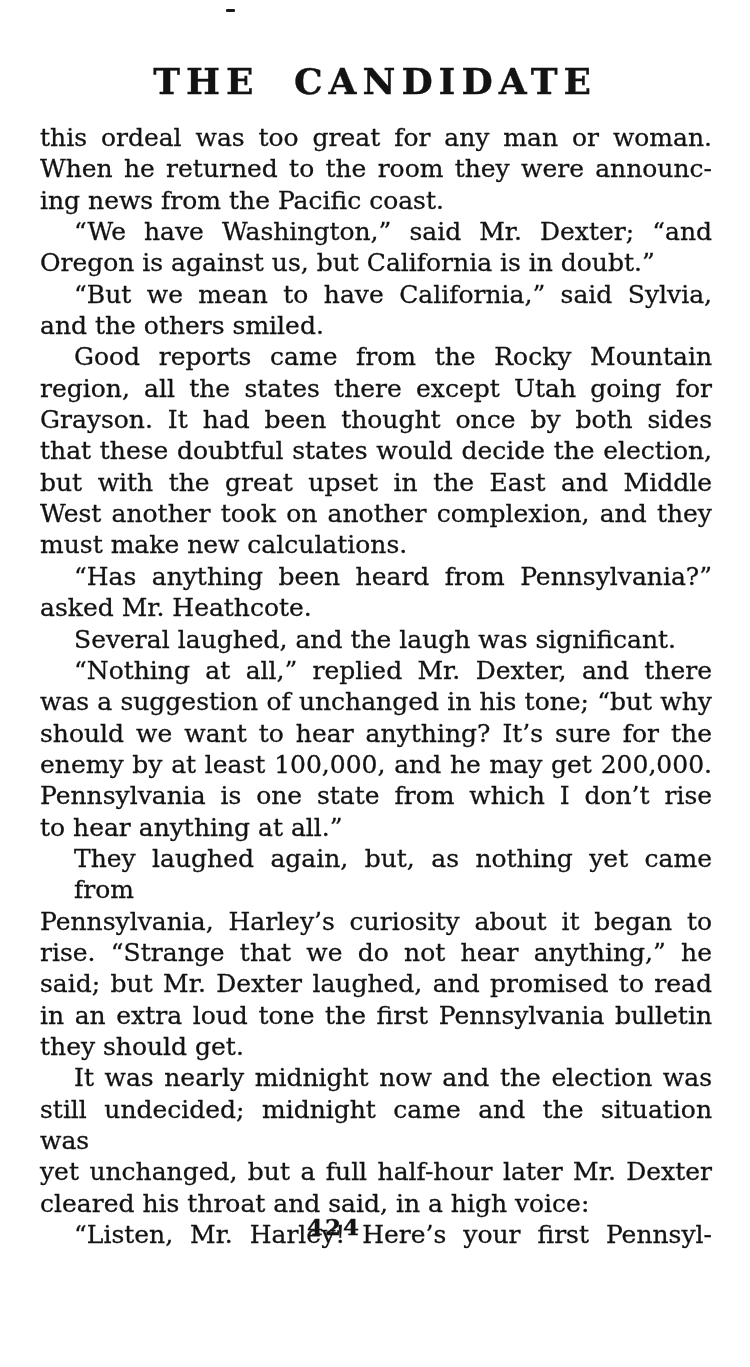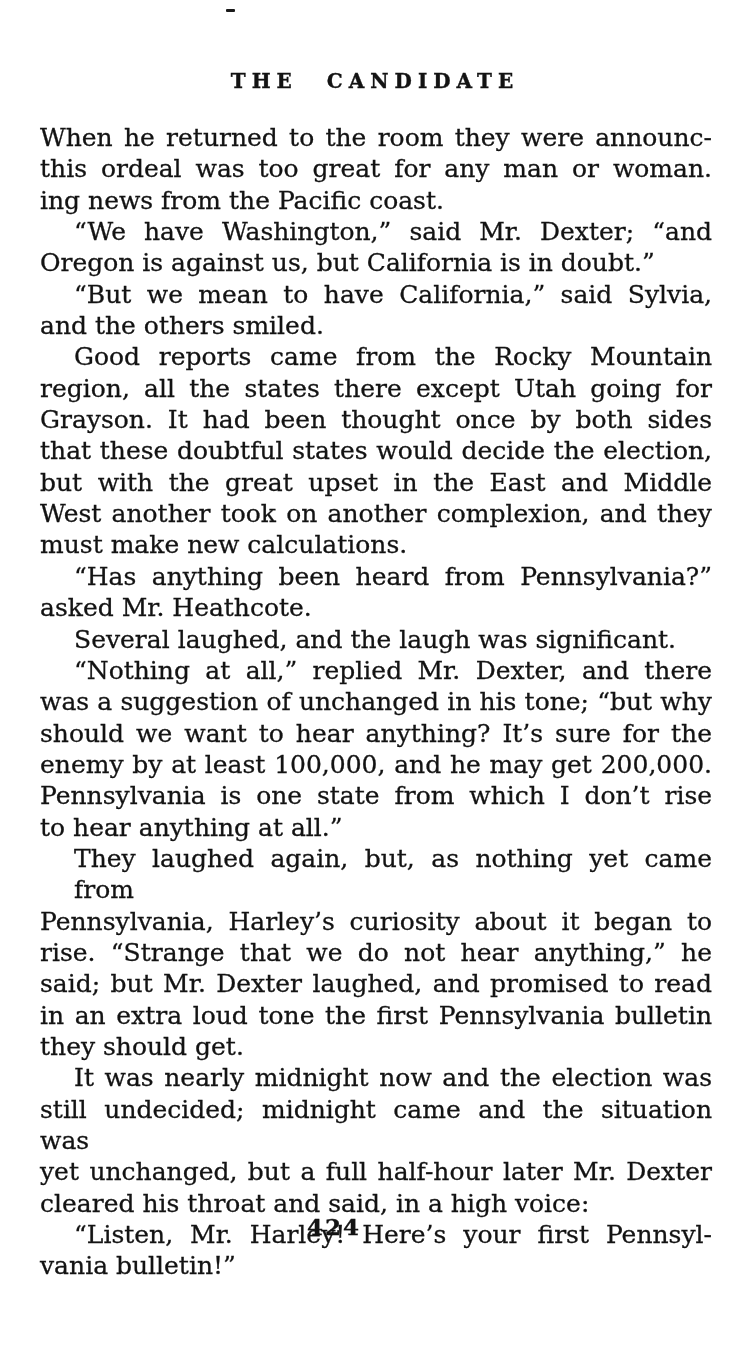--- a/index.html
+++ b/index.html
@@ -25,21 +25,21 @@
     height: 3px;
     background: #1a1a1a;
     border-radius: 1px;
   }
   .page-title {
     position: absolute;
     top: 66px;
     left: 0;
     width: 750px;
     text-align: center;
-    font-size: 20px;
+    font-size: 36px;
     font-weight: bold;
     letter-spacing: 6px;
     word-spacing: 16px;
     line-height: 30px;
     -webkit-text-stroke: 0.35px #131313;
     white-space: nowrap;
   }
   .page-text {
     position: absolute;
     top: 122px;
@@ -72,22 +72,22 @@
     -webkit-text-stroke: 0.3px #131313;
   }
 </style>
 </head>
 <body>
 
 <div class="book-page">
   <div class="ink-mark"></div>
   <div class="page-title">THE CANDIDATE</div>
   <div class="page-text">
+      <div class="line">this ordeal was too great for any man or woman.</div>
       <div class="line">When he returned to the room they were announc-</div>
-      <div class="line">this ordeal was too great for any man or woman.</div>
       <div class="line para-end">ing news from the Pacific coast.</div>
       <div class="line indent">“We have Washington,” said Mr. Dexter; “and</div>
       <div class="line para-end">Oregon is against us, but California is in doubt.”</div>
       <div class="line indent">“But we mean to have California,” said Sylvia,</div>
       <div class="line para-end">and the others smiled.</div>
       <div class="line indent">Good reports came from the Rocky Mountain</div>
       <div class="line">region, all the states there except Utah going for</div>
       <div class="line">Grayson. It had been thought once by both sides</div>
       <div class="line">that these doubtful states would decide the election,</div>
       <div class="line">but with the great upset in the East and Middle</div>
@@ -106,16 +106,15 @@
       <div class="line">Pennsylvania, Harley’s curiosity about it began to</div>
       <div class="line">rise. “Strange that we do not hear anything,” he</div>
       <div class="line">said; but Mr. Dexter laughed, and promised to read</div>
       <div class="line">in an extra loud tone the first Pennsylvania bulletin</div>
       <div class="line para-end">they should get.</div>
       <div class="line indent">It was nearly midnight now and the election was</div>
       <div class="line">still undecided; midnight came and the situation was</div>
       <div class="line">yet unchanged, but a full half-hour later Mr. Dexter</div>
       <div class="line para-end">cleared his throat and said, in a high voice:</div>
       <div class="line indent">“Listen, Mr. Harley! Here’s your first Pennsyl-</div>
-      <div class="line para-end">vania bulletin!”</div>
     </div>
   <div class="page-number">424</div>
 </div>
 
 </body></html>

